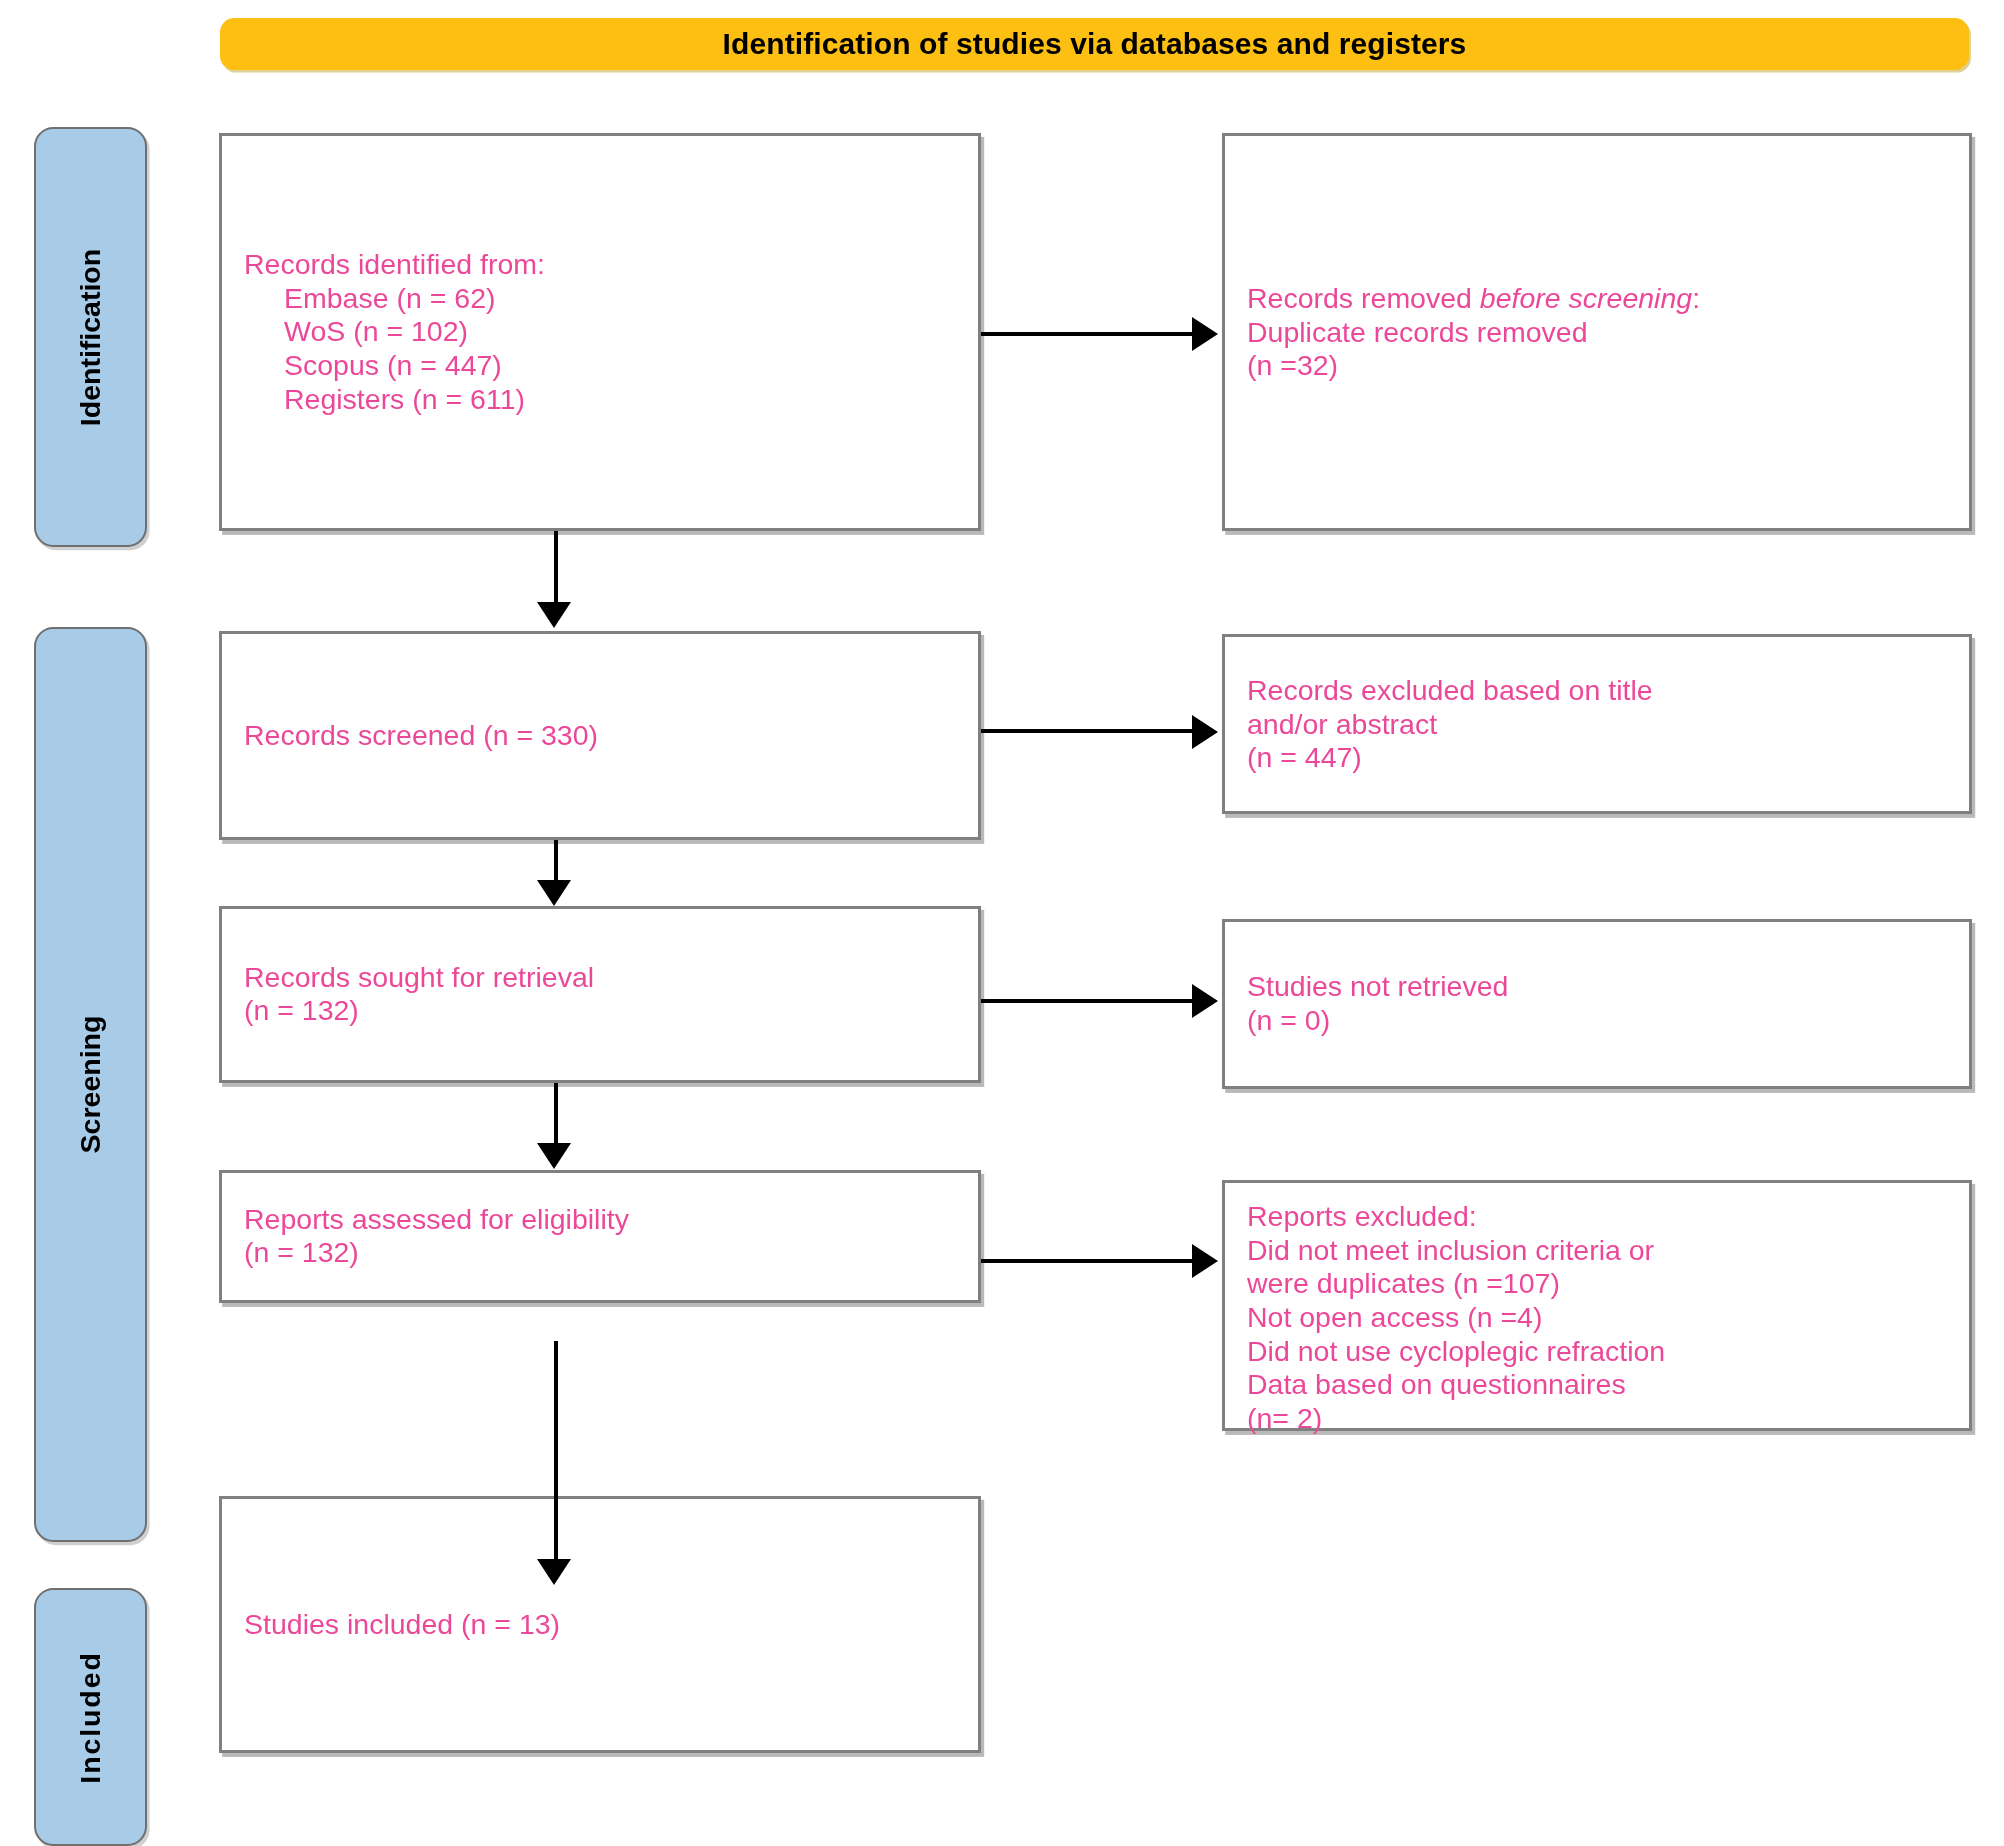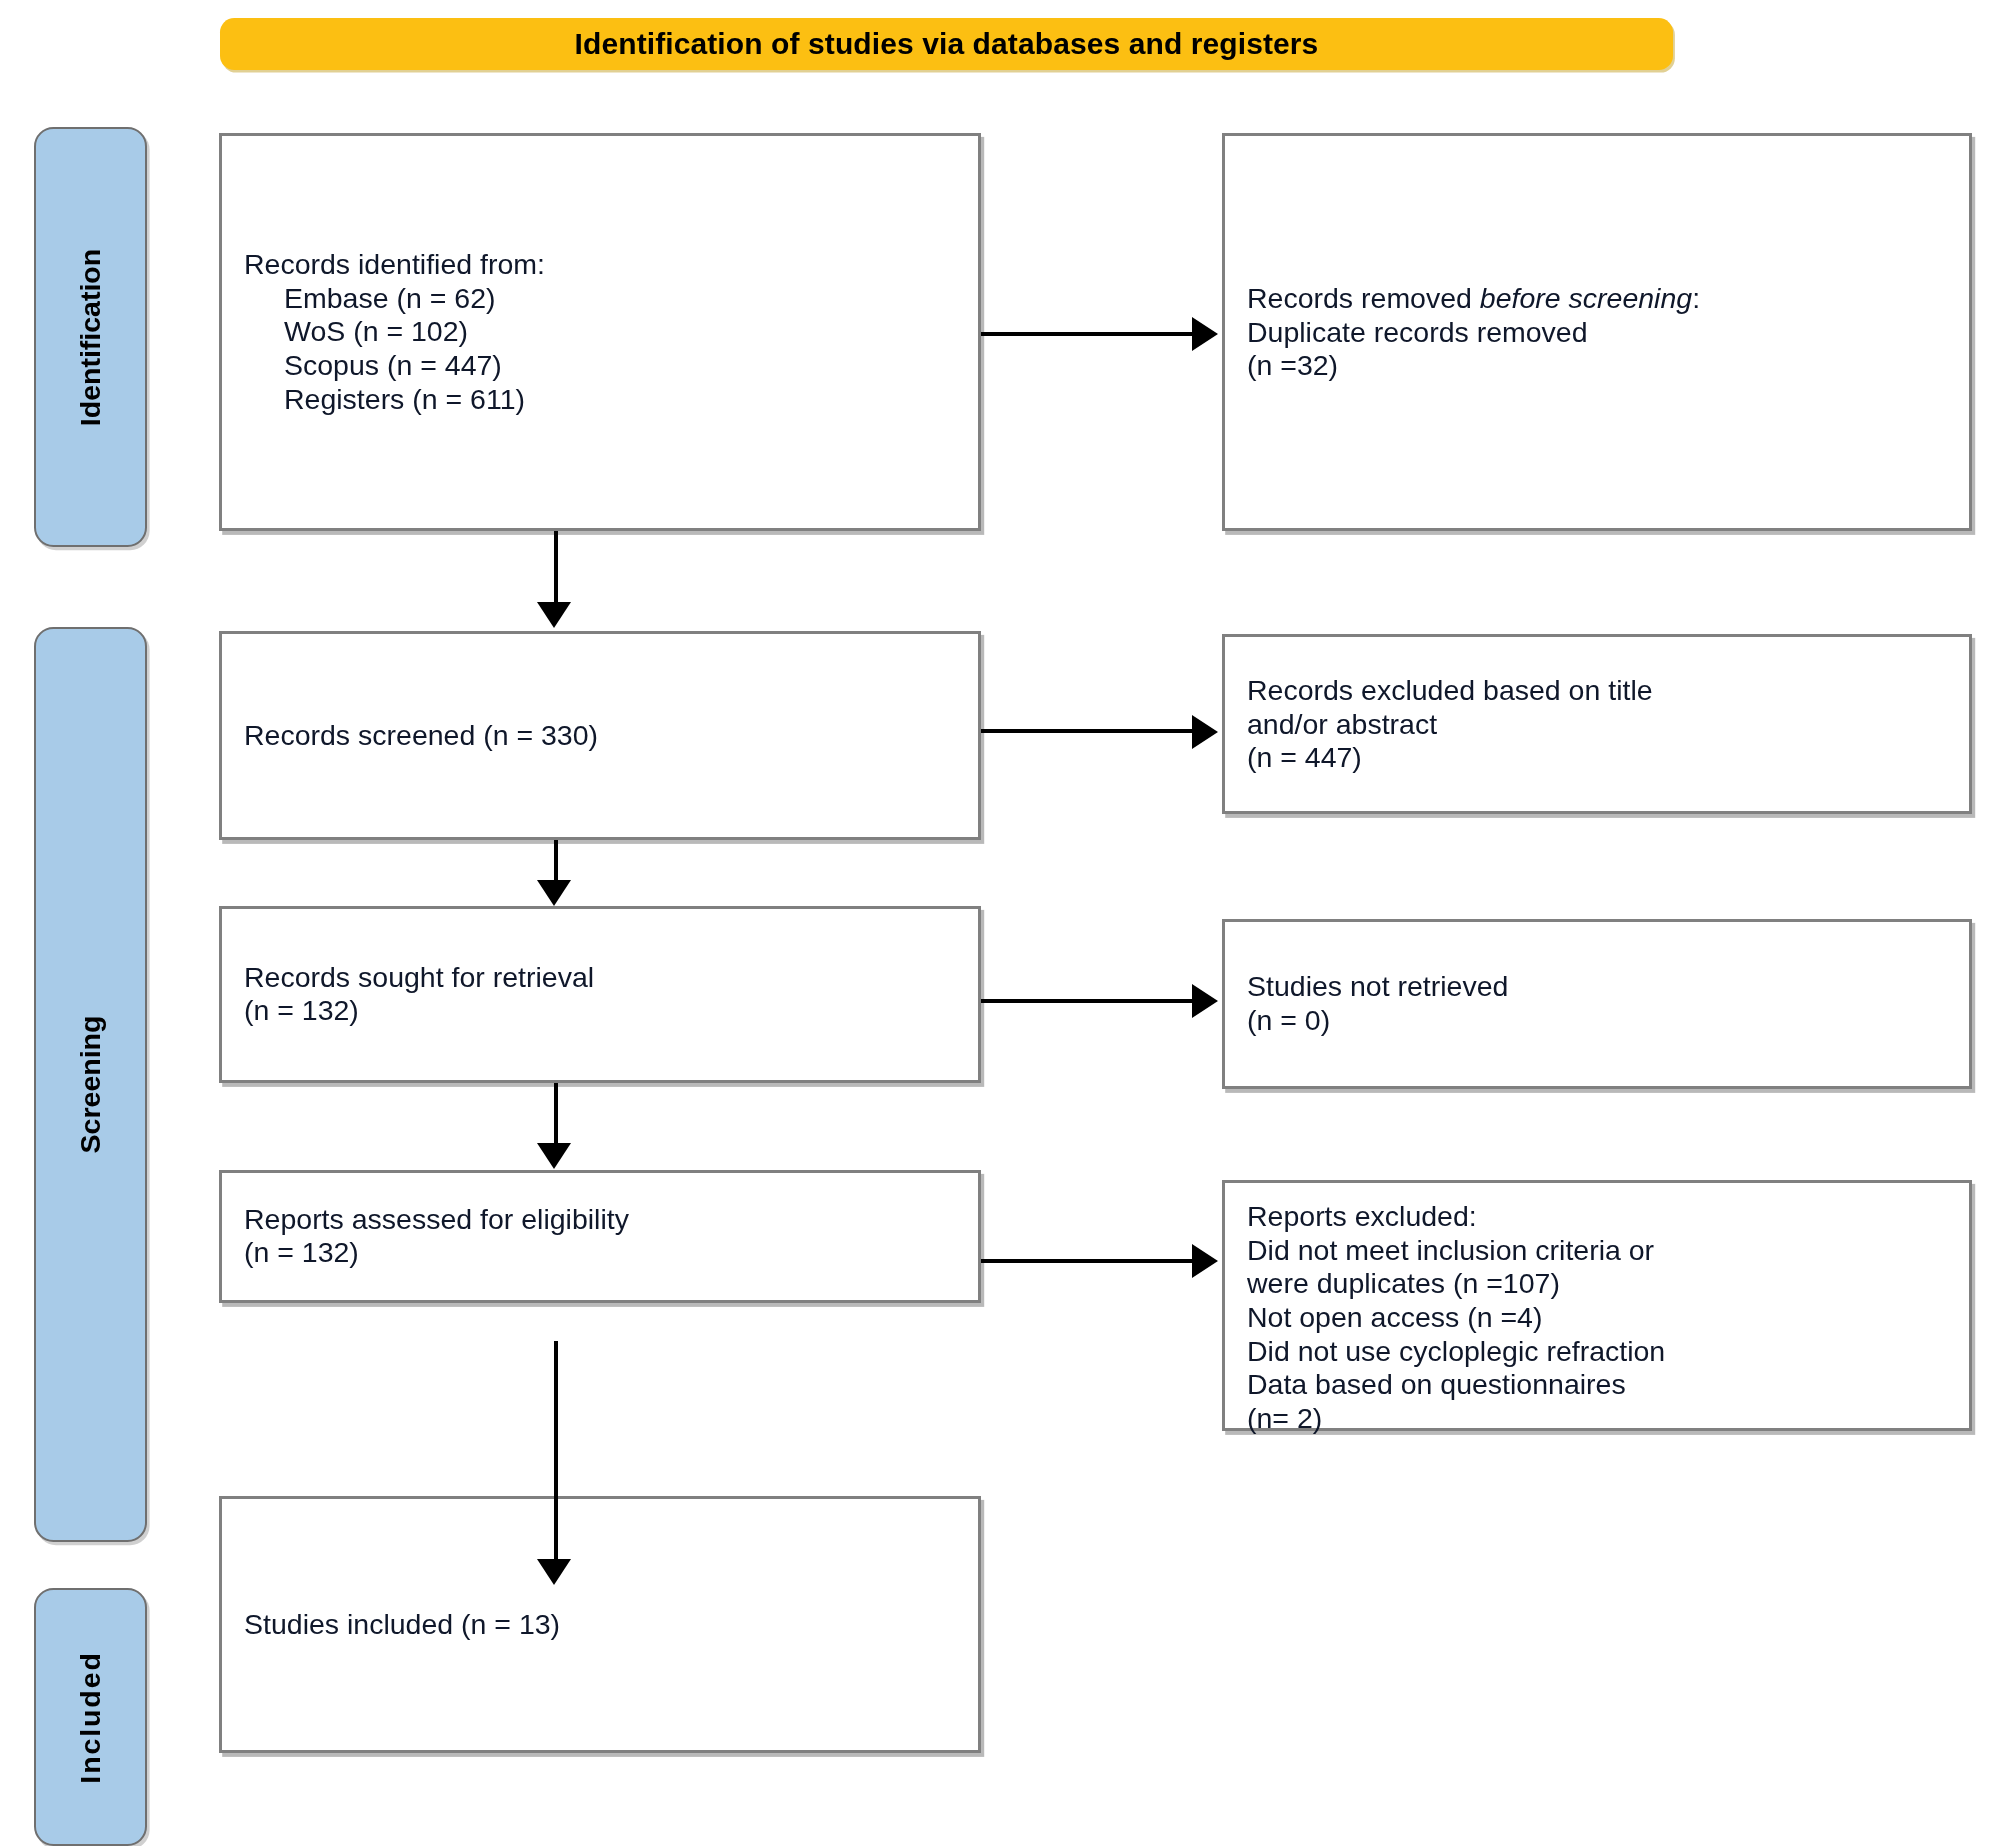--- a/index.html
+++ b/index.html
@@ -16,21 +16,21 @@
     height: 1847px;
     background: #ffffff;
     overflow: hidden;
   }
 
   
   .header-bar {
     position: absolute;
     left: 220px;
     top: 18px;
-    width: 1453px;
+    width: 1749px;
     height: 52px;
     background: #FCBF12;
     border-radius: 14.3px;
     box-shadow: 1.9px 2.6px 0 rgba(200,170,60,0.55);
     display: flex;
     align-items: center;
     justify-content: center;
   }
   .header-bar .title {
     font-size: 30px;
@@ -72,21 +72,21 @@
     border: 3.2px solid #808080;
     box-sizing: border-box;
     box-shadow: 3.2px 3.9px 0 rgba(128,128,128,0.55);
   }
   .flow-box .box-text {
     position: absolute;
     left: 22px;
     right: 14.3px;
     font-size: 28.5px;
     line-height: 1.18;
-    color: #0f172a;
+    color: #ec4899;
   }
   .flow-box.vcenter .box-text {
     top: 50%;
     transform: translateY(-50%);
   }
   .flow-box.vtop .box-text { top: 17px; }
   .box-text .indent { display: block; padding-left: 40px; }
   .box-text .line   { display: block; }
   .box-text em { font-style: italic; }
 

